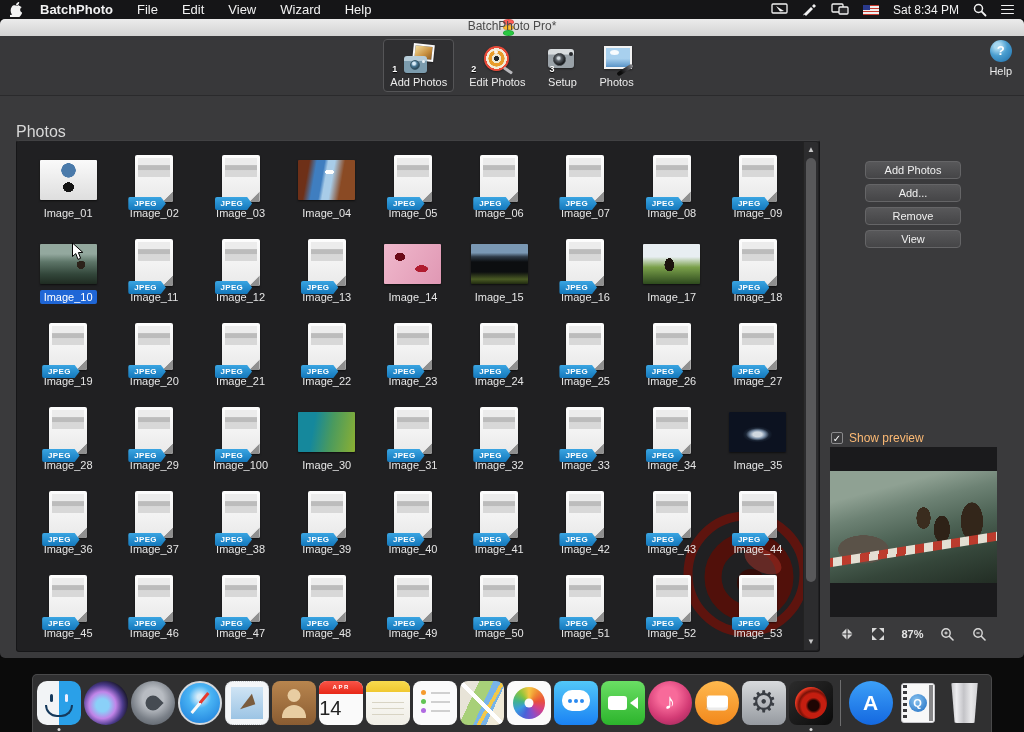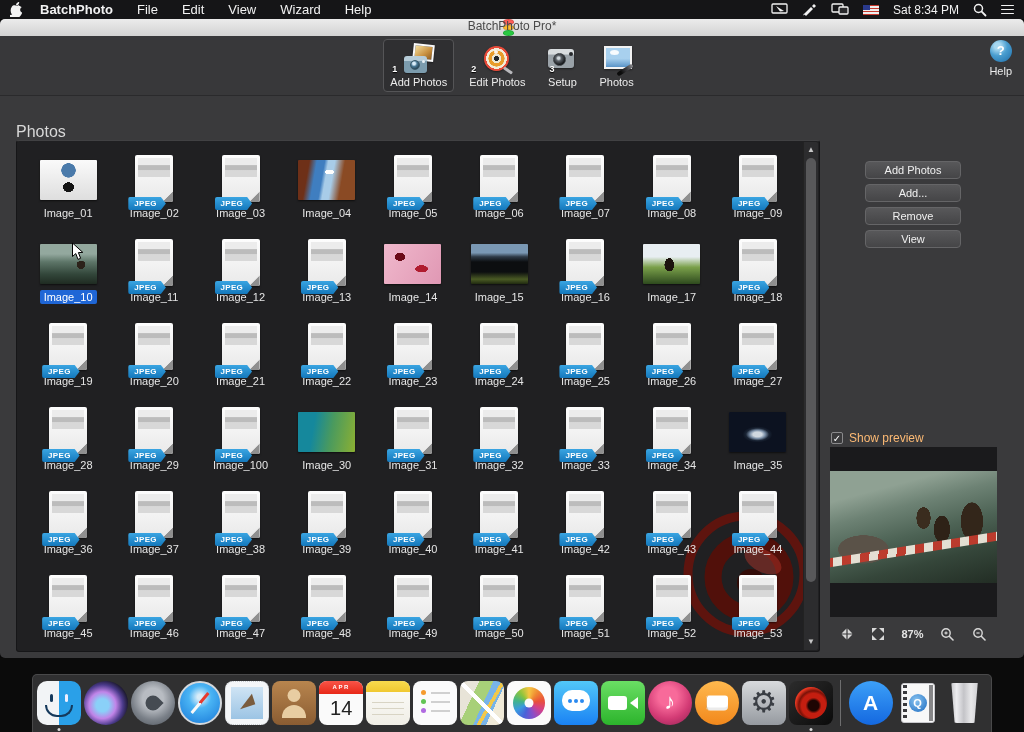--- a/index.html
+++ b/index.html
@@ -186,21 +186,21 @@
   .ic-mail::after { left:12px; top:14px; width:0; height:0; border-left:16px solid transparent;
     border-bottom:11px solid #7a5c3e; transform:rotate(-18deg); }
   .ic-contacts { border-radius:8px; background:linear-gradient(180deg,#b8854e,#8a5c32); }
   .ic-contacts::before { left:50%; top:8px; transform:translateX(-50%); width:13px; height:13px;
     border-radius:50%; background:#e8cda2; }
   .ic-contacts::after { left:50%; bottom:7px; transform:translateX(-50%); width:24px; height:13px;
     border-radius:12px 12px 0 0; background:#e8cda2; }
   .ic-calendar { border-radius:8px; background:#fafafa; overflow:hidden; }
   .cal-top { height:13px; background:linear-gradient(180deg,#f85548,#e82818); color:#fff; font-size:6px;
     font-weight:bold; text-align:center; line-height:13px; letter-spacing:1.5px; }
-  .cal-day { font-size:20px; color:#222; text-align:center; line-height:29px; font-weight:300; }
+  .cal-day { font-size:20px; color:#222; text-align:left; line-height:29px; font-weight:300; }
   .ic-notes { border-radius:8px; background:linear-gradient(180deg,#fdfdfb,#f0eee6); overflow:hidden; }
   .ic-notes::before { left:0; right:0; top:0; height:11px; background:linear-gradient(180deg,#f8da4e,#f0c830); }
   .ic-notes::after { left:6px; right:6px; top:16px; height:22px;
     background:repeating-linear-gradient(180deg,rgba(0,0,0,0) 0 5px,#d8d4c4 5px 6px); }
   .ic-reminders { border-radius:8px; background:#fbfbfb; }
   .ic-reminders::before { left:8px; top:9px; width:5px; height:5px; border-radius:50%; background:#f59b2e;
     box-shadow:0 9px 0 #62c454,0 18px 0 #b06ae0; }
   .ic-reminders::after { left:18px; right:7px; top:11px; height:21px;
     background:repeating-linear-gradient(180deg,#d0d0d0 0 2px,rgba(0,0,0,0) 2px 9px); }
   .ic-maps { border-radius:8px; overflow:hidden;

